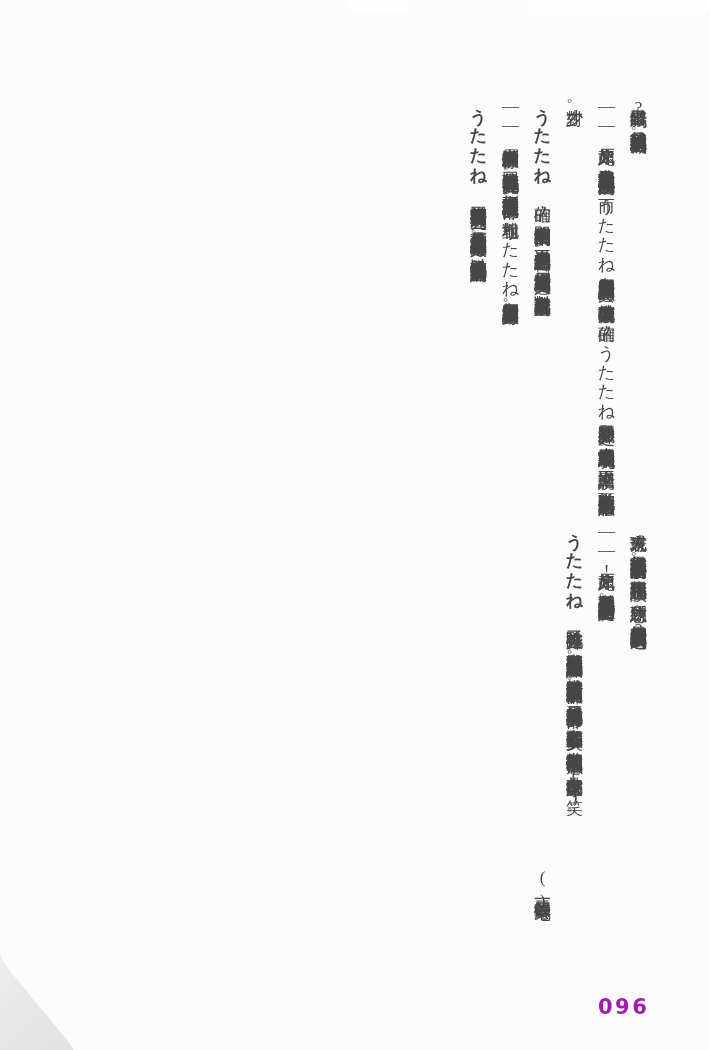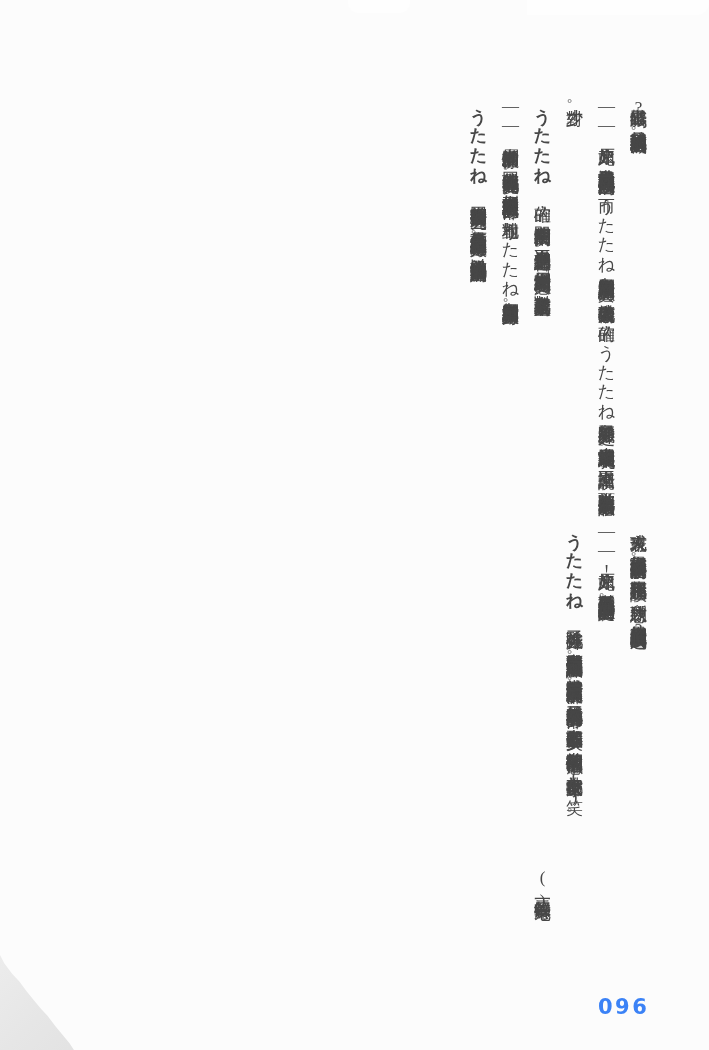--- a/index.html
+++ b/index.html
@@ -59,21 +59,21 @@
     text-align: end;
   }
   .page-number {
     position: absolute;
     left: 598px;
     top: 995px;
     font-family: "DejaVu Sans", "Liberation Sans", sans-serif;
     font-weight: bold;
     font-size: 21px;
     letter-spacing: 2.5px;
-    color: #3b82f6;
+    color: #a21caf;
   }
   
   .corner-artifact {
     position: absolute;
     left: 0;
     top: 955px;
     width: 88px;
     height: 95px;
     background: linear-gradient(135deg, #ececec 0%, #e6e6e6 55%, #e2e2e2 100%);
     clip-path: polygon(0 0, 5% 9%, 14% 20%, 22% 28%, 30% 38%, 38% 47%,

